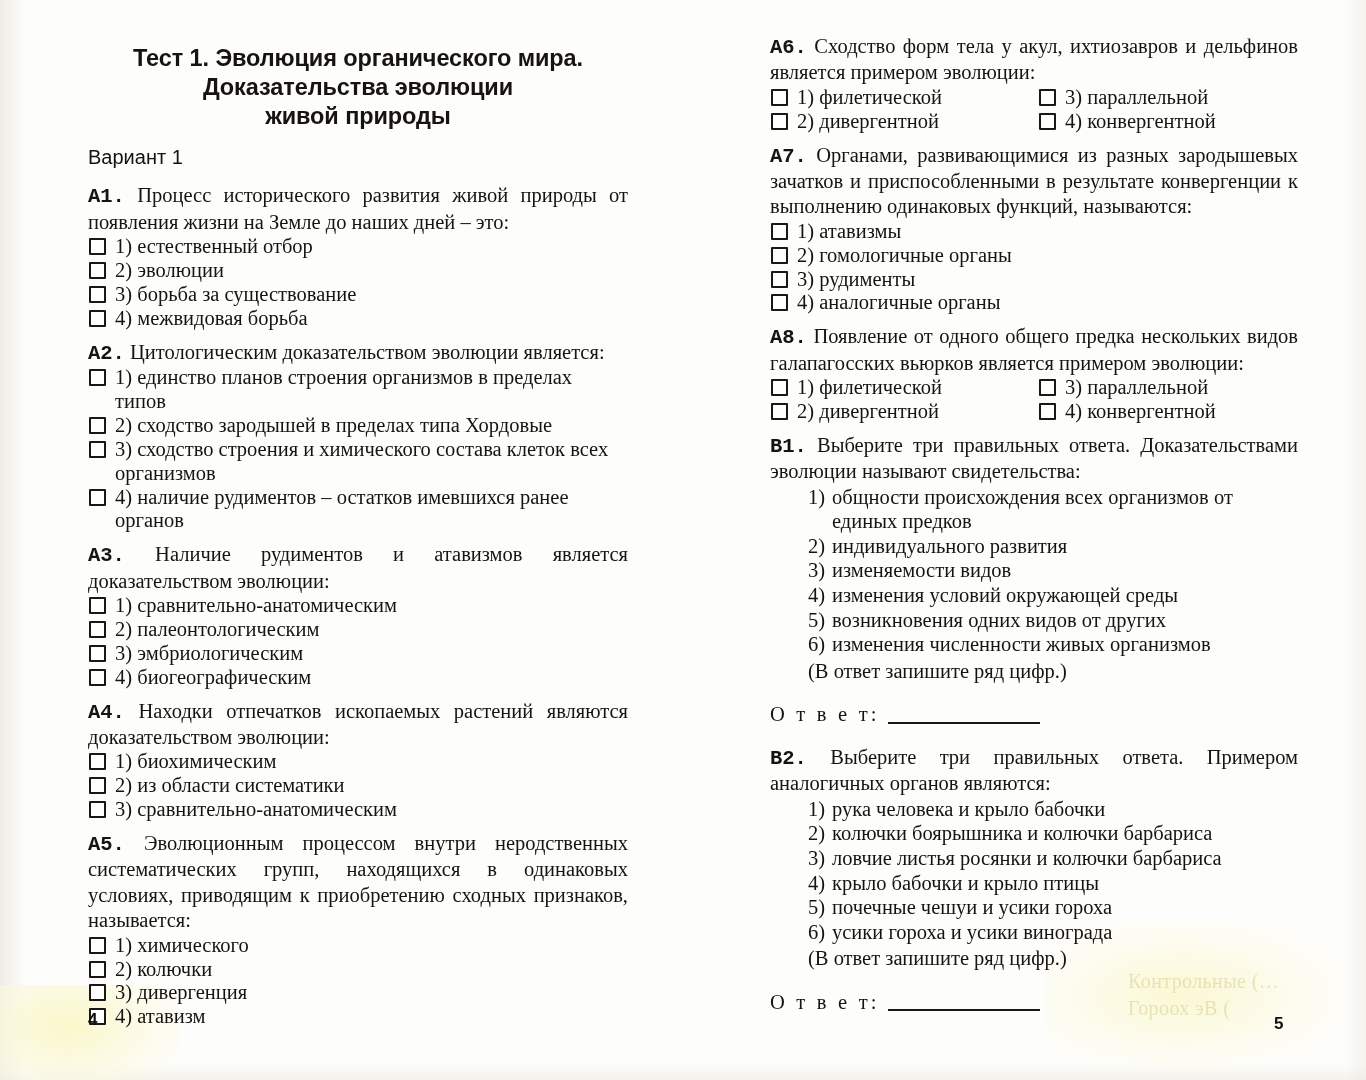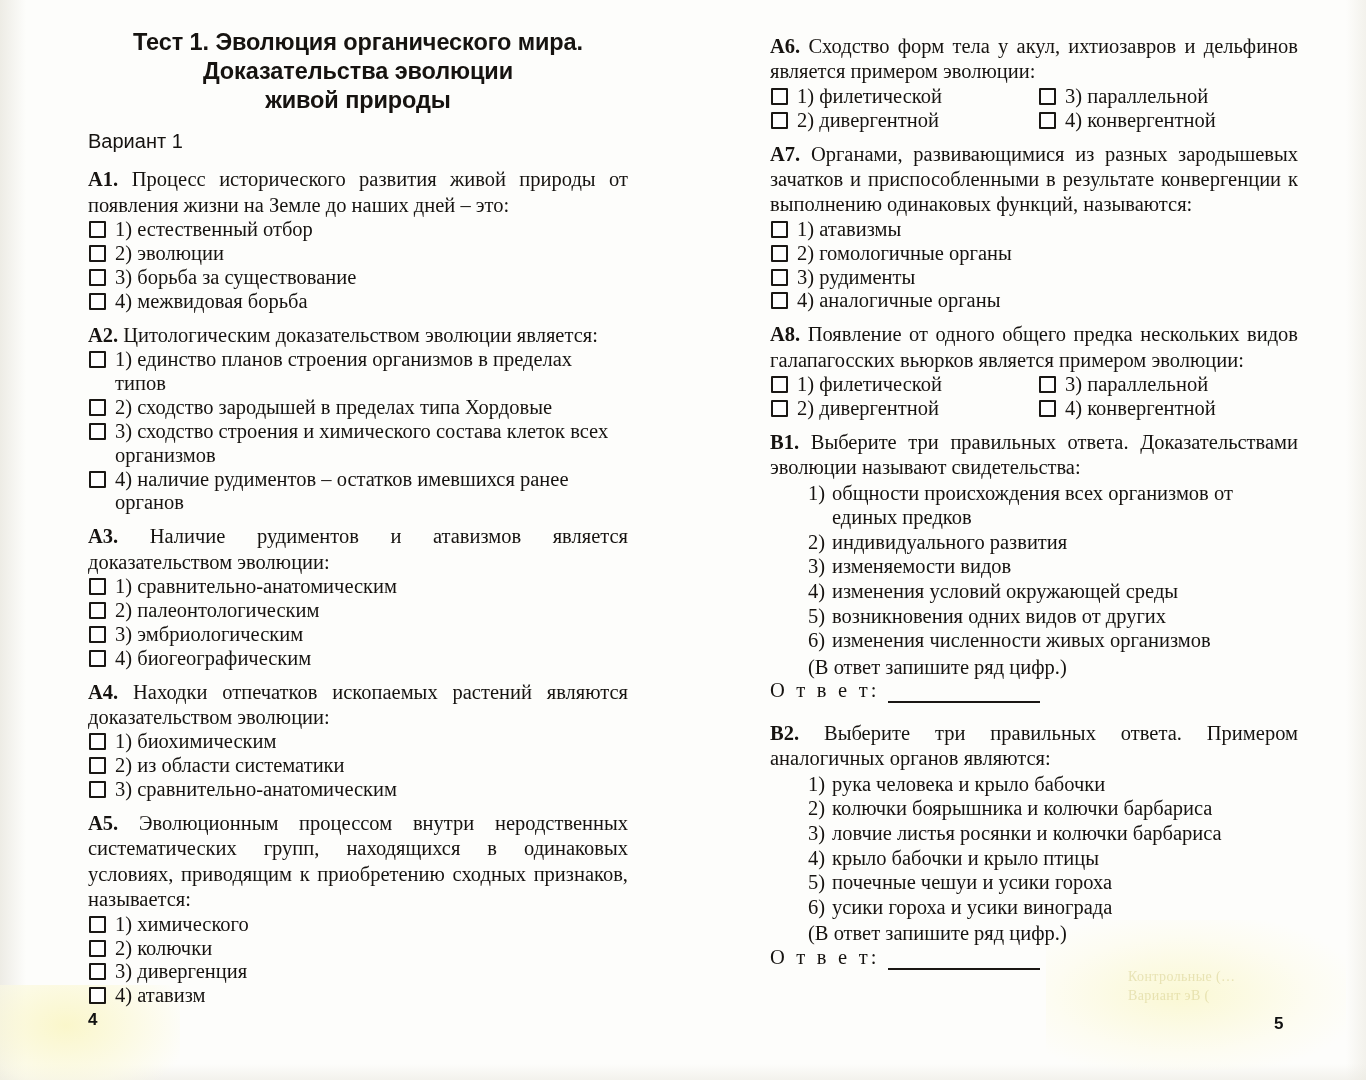--- a/index.html
+++ b/index.html
@@ -31,21 +31,21 @@
     right: 20px; bottom: 10px;
     width: 300px; height: 150px;
     background: radial-gradient(ellipse at 45% 50%, rgba(250,247,205,0.85) 0%, rgba(253,251,230,0.45) 55%, rgba(255,255,255,0) 80%);
     pointer-events: none;
   }
   .scan-bleed {
     position: absolute;
     left: 1128px; top: 968px;
     width: 220px;
     color: rgba(206,196,120,0.42);
-    font-size: 14px;
+    font-size: 20px;
     line-height: 1.35;
     font-family: "Liberation Serif", serif;
     letter-spacing: .4px;
     pointer-events: none;
     user-select: none;
   }
   .scan-edge-l {
     position: absolute;
     left: 0; top: 0; width: 26px; height: 100%;
     background: linear-gradient(to right, rgba(232,230,222,0.75), rgba(255,255,255,0));
@@ -64,21 +64,21 @@
     pointer-events: none;
   }
 
   
   .col {
     position: absolute;
     top: 0;
     font-size: 20.5px;
     line-height: 1.155;
   }
-  .col-left  { left: 88px;  width: 540px; padding-top: 28px; }
+  .col-left  { left: 88px;  width: 540px; padding-top: 44px; }
   .col-right { left: 770px; width: 528px; padding-top: 34px; }
 
   
   .doc-title {
     font-family: "Liberation Sans", "DejaVu Sans", sans-serif;
     font-weight: bold;
     font-size: 23.5px;
     line-height: 1.24;
     text-align: center;
     margin: 0 0 0 0;
@@ -97,21 +97,21 @@
   .q { margin: 0 0 4px 0; }
   .q-stem {
     margin: 0;
     text-align: justify;
     text-justify: inter-word;
     line-height: 1.24;
   }
   .q-stem.nojust { text-align: left; }
   .q-code {
     font-weight: bold;
-    font-family: Liberation Serif, serif;
+    font-family: Liberation Mono, monospace;
   }
   .q-gap-before { margin-top: 9px; }
 
   
   ul.opts { list-style: none; margin: 0 0 0 0; padding: 0; }
   ul.opts li {
     position: relative;
     padding-left: 27px;
     margin: 0;
     line-height: 1.165;
@@ -158,23 +158,24 @@
   }
   ul.plainlist li .cont2 { display: block; }
   .note-line {
     padding-left: 38px;
     margin-top: 2px;
     line-height: 1.2;
   }
 
   
   .answer {
+    margin-top: 20px;
     margin-bottom: 18px;
     display: flex;
-    align-items: flex-end;
+    align-items: center;
     white-space: nowrap;
   }
   .answer .lbl { letter-spacing: 3.2px; }
   .answer .rule {
     display: inline-block;
     width: 152px;
     border-bottom: 2.2px solid #1a1714;
     margin-left: 8px;
     height: 0.72em;
   }
@@ -195,21 +196,21 @@
 
 <div class="page">
 
   <div class="scan-edge-l"></div>
   <div class="scan-edge-r"></div>
   <div class="scan-edge-b"></div>
   <div class="scan-tint-tl"></div>
   <div class="scan-tint-br"></div>
   <div class="scan-bleed">
     <div>Контрольные (…</div>
-    <div>Вариант эВ (</div>
+    <div>Гороох эВ (</div>
   </div>
 
   <div class="col col-left">
 
     <h1 class="doc-title">
       <span class="ln">Тест 1. Эволюция органического мира.</span>
       <span class="ln">Доказательства эволюции</span>
       <span class="ln">живой природы</span>
     </h1>
 

